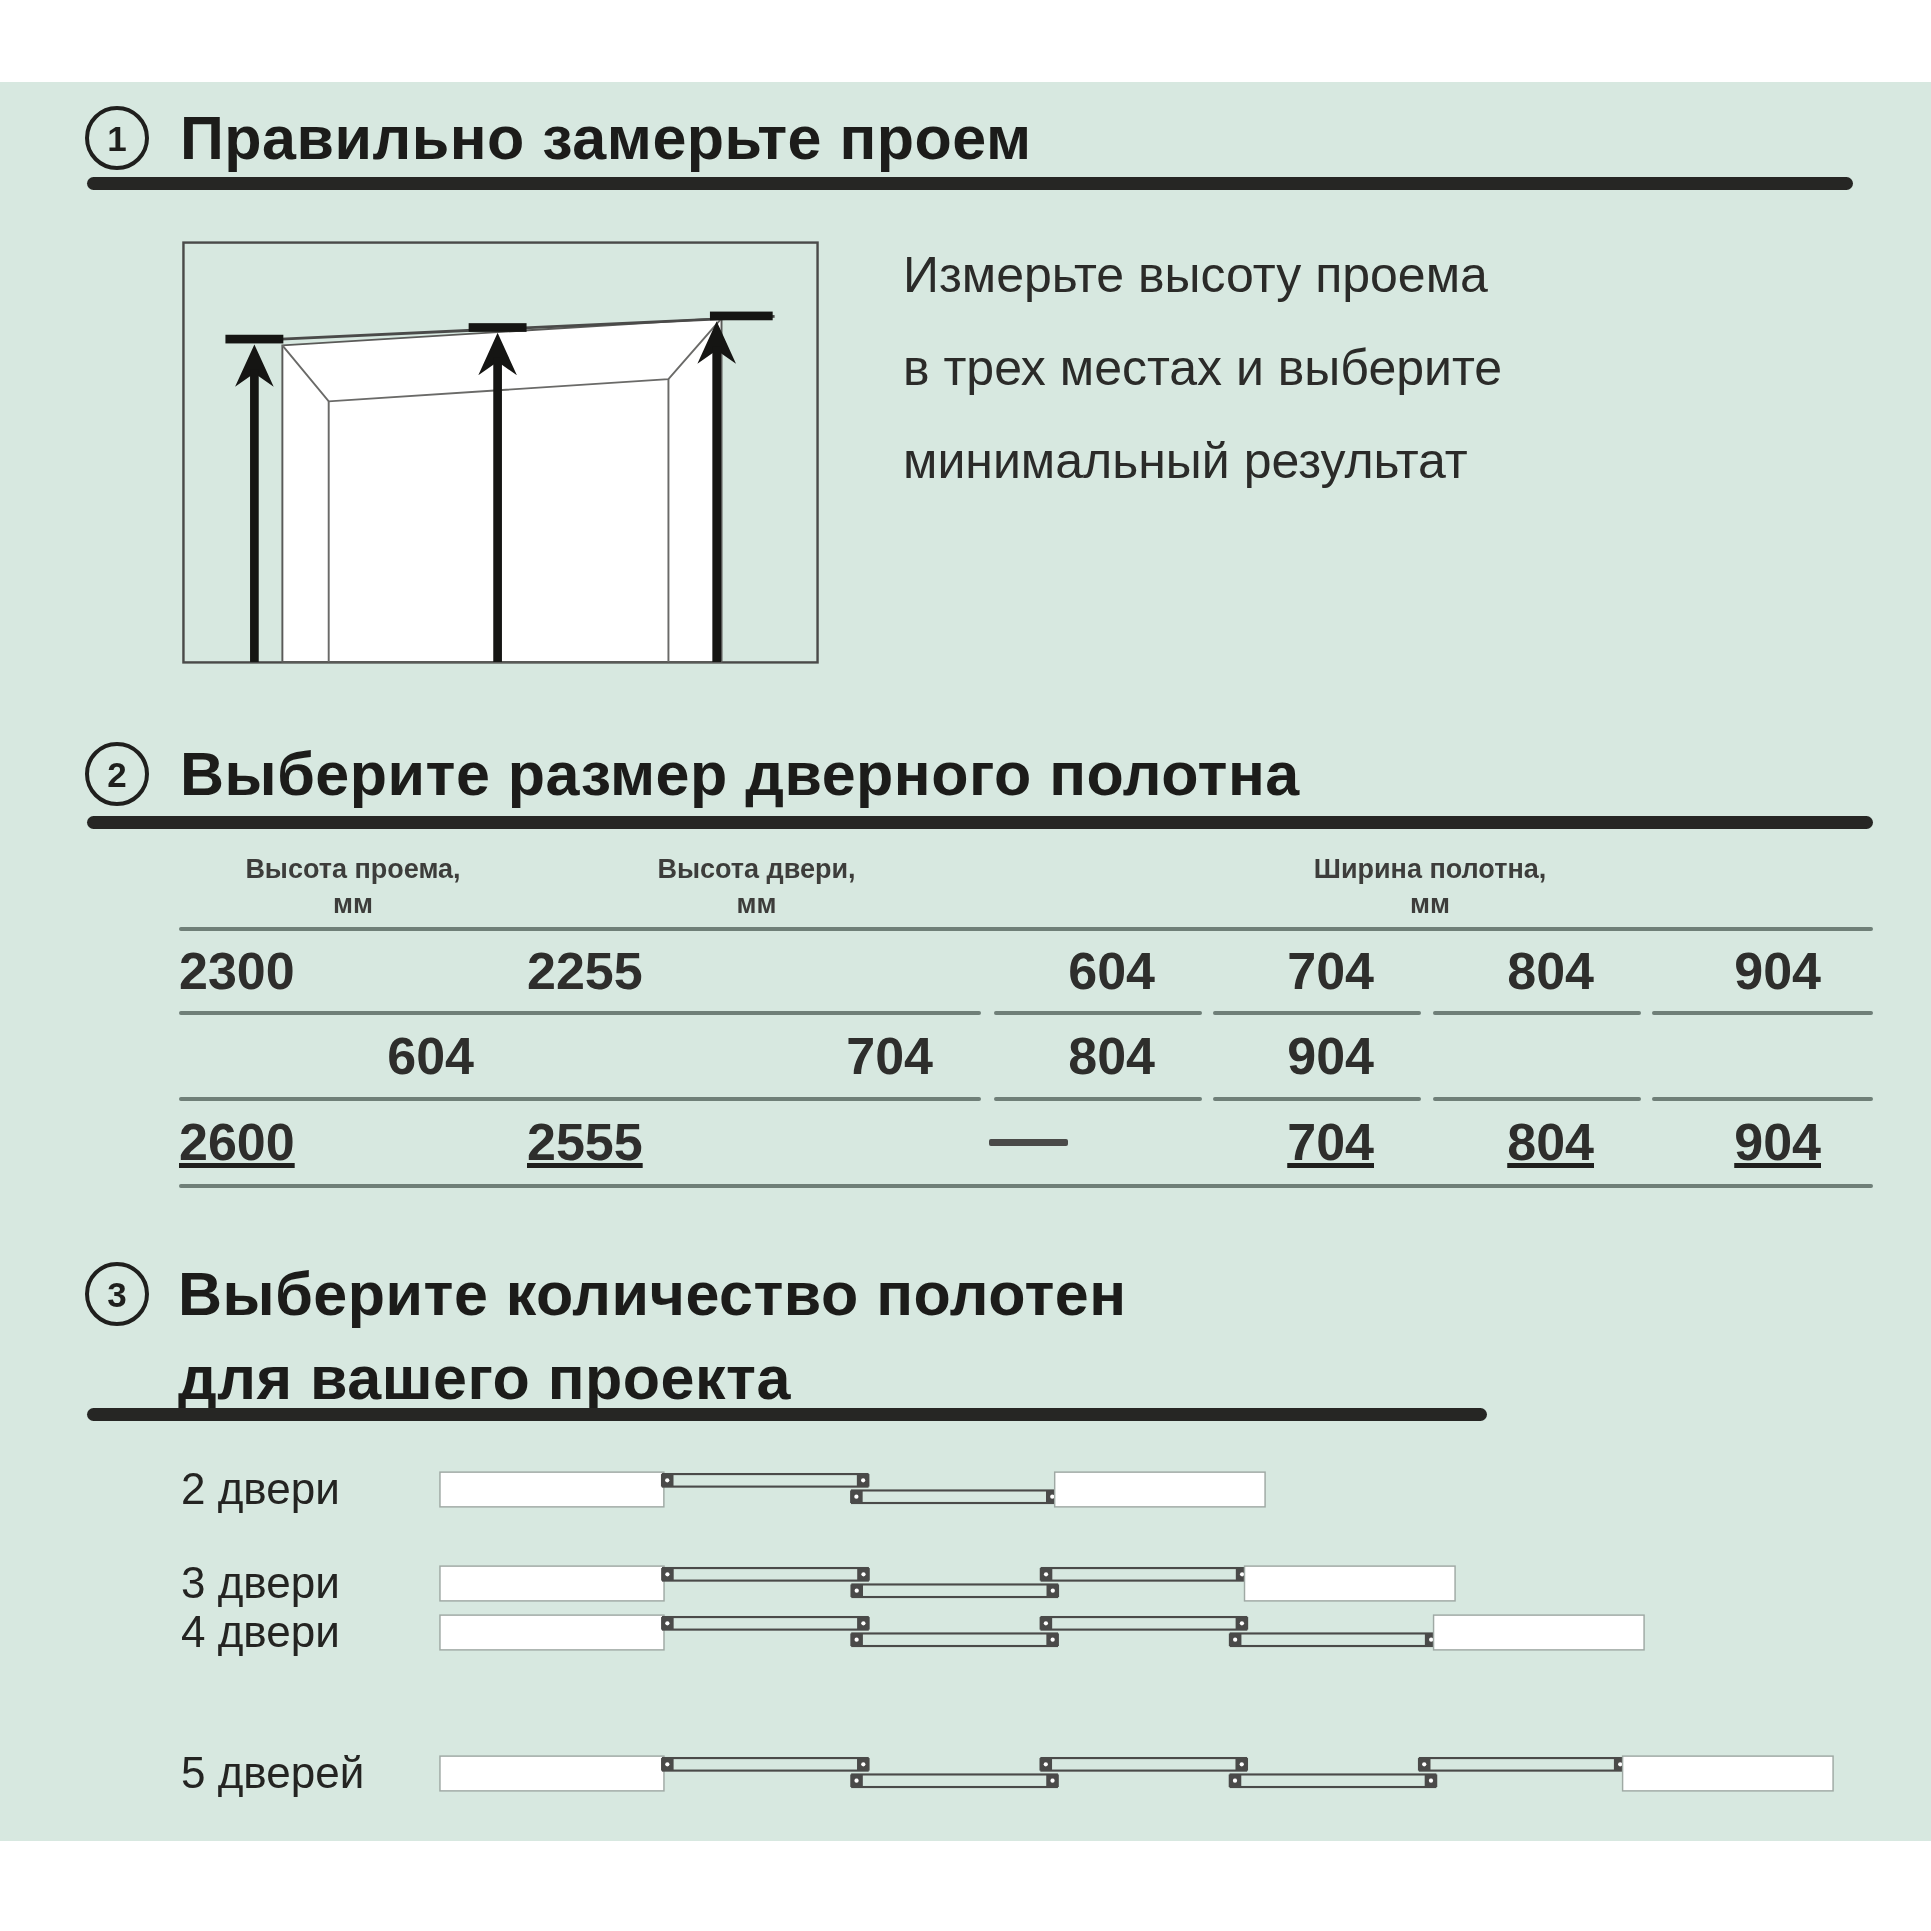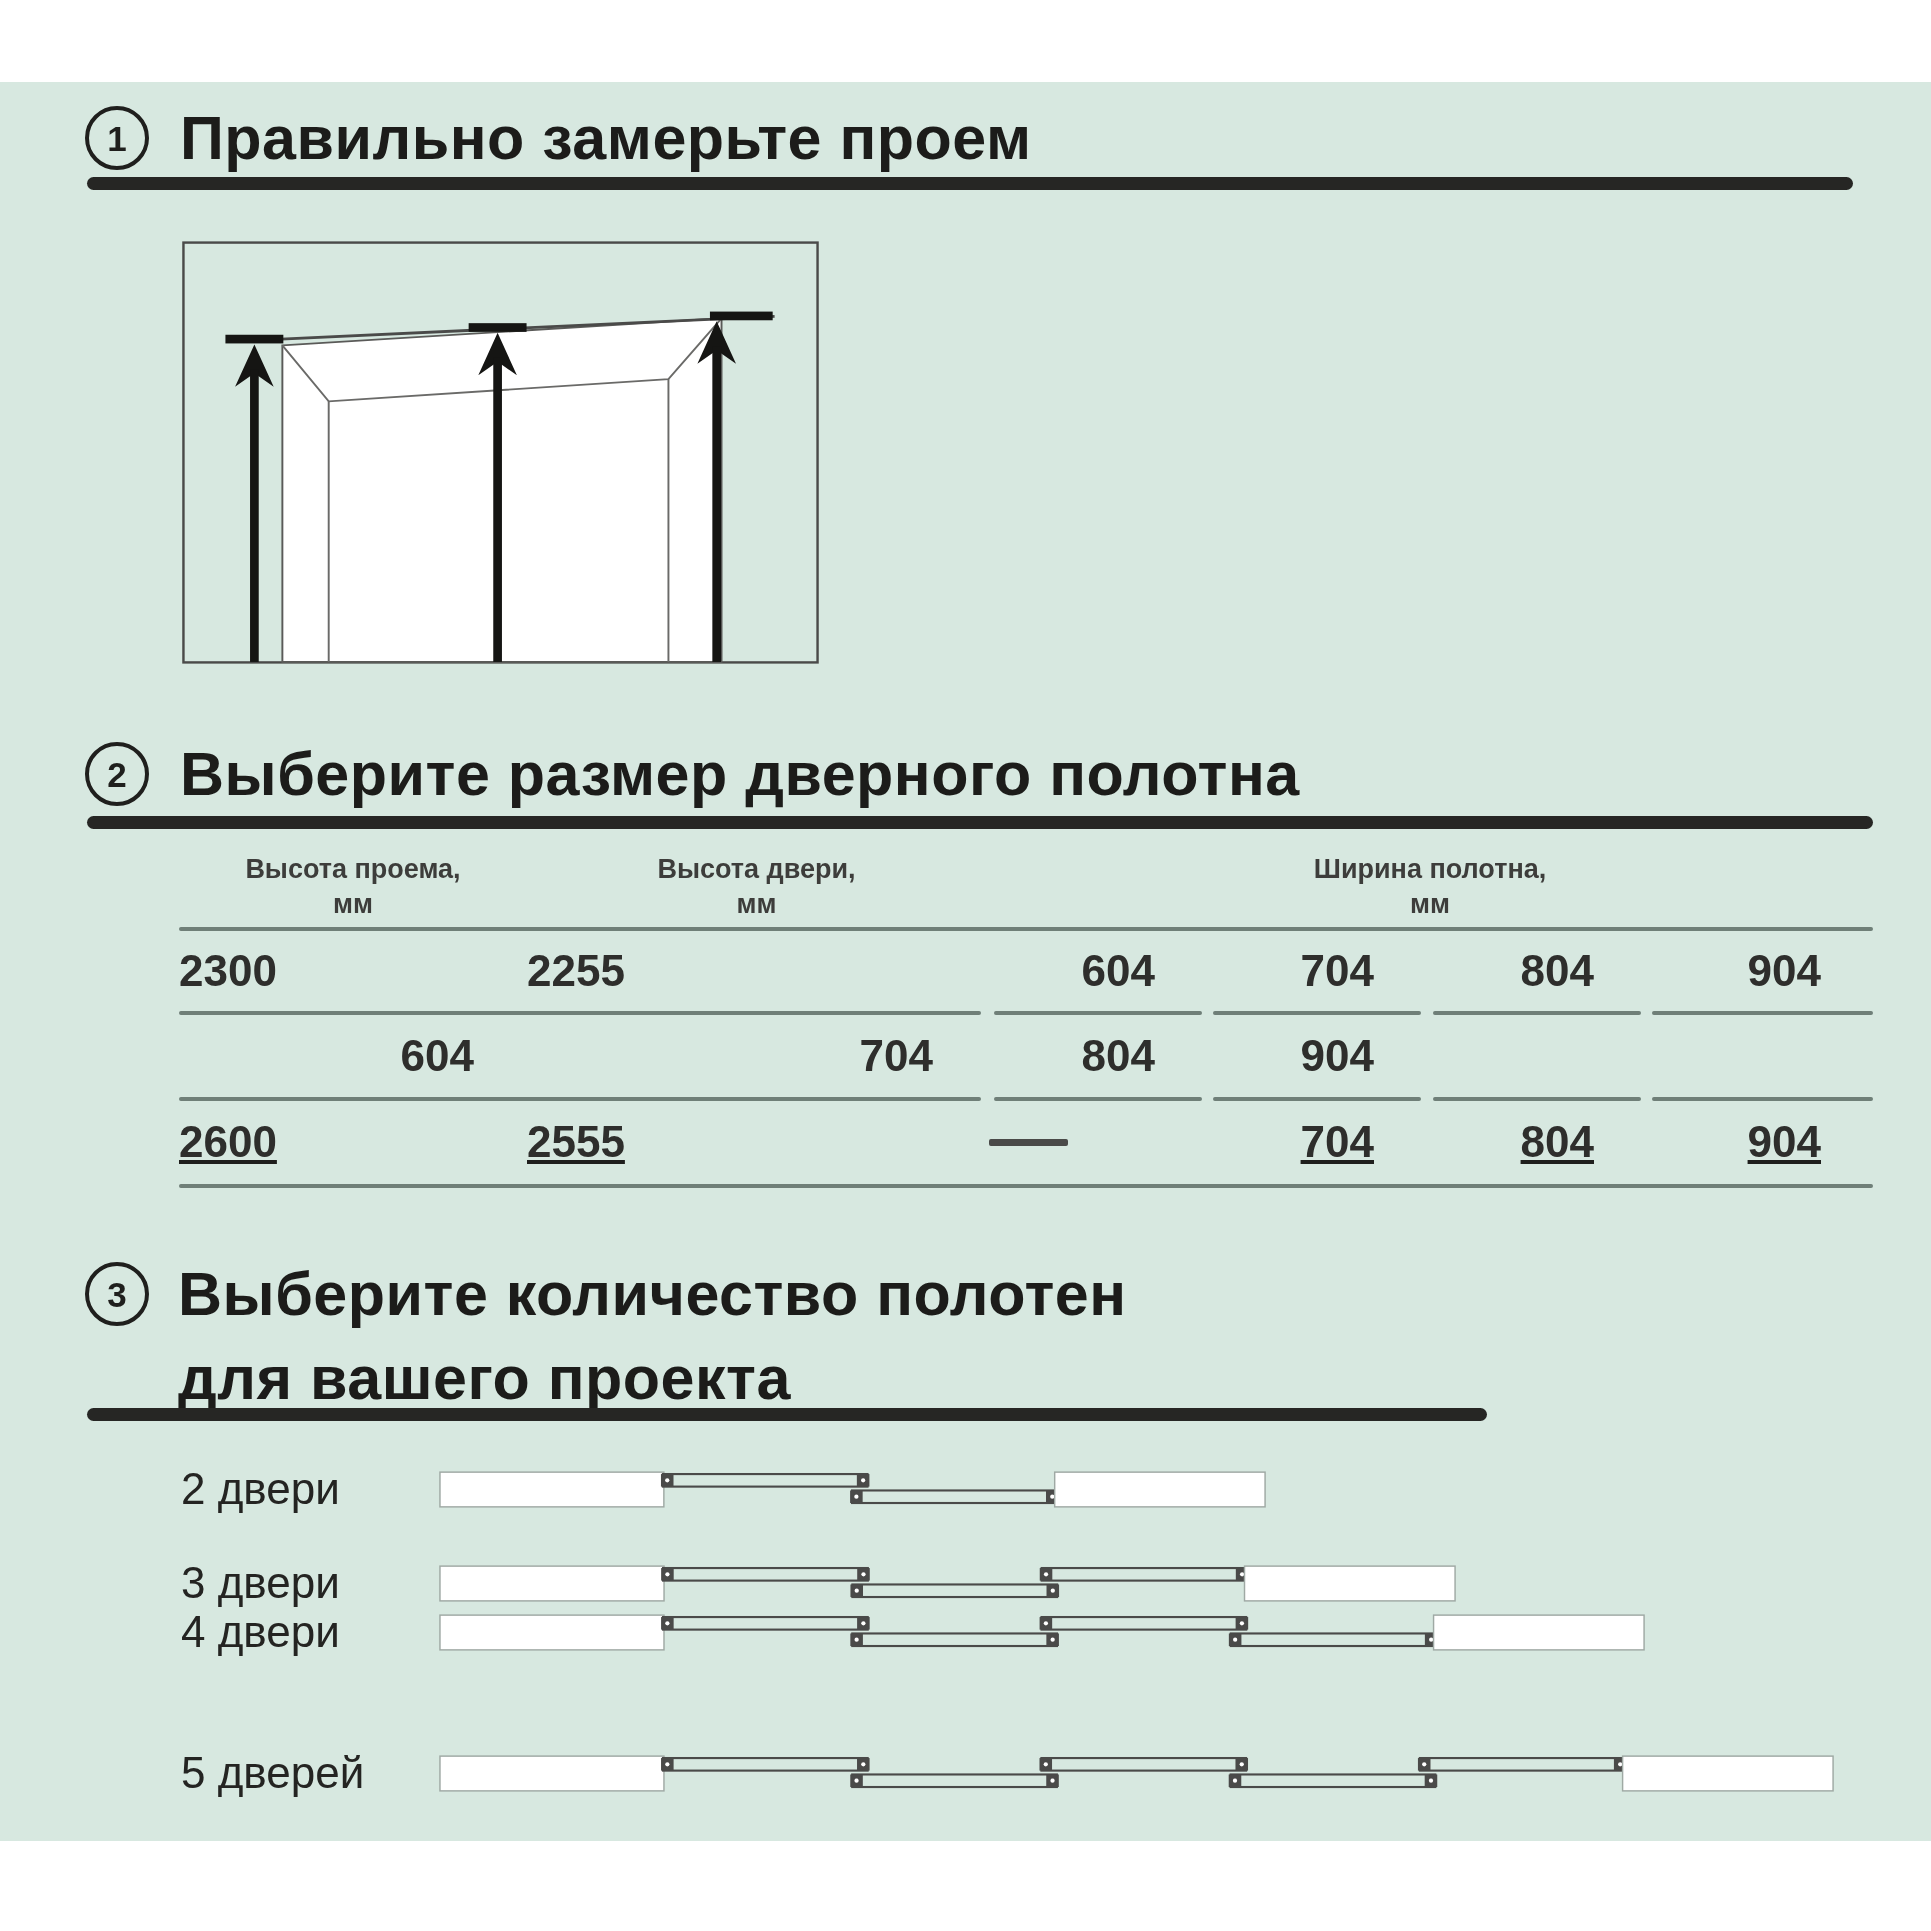--- a/index.html
+++ b/index.html
@@ -22,21 +22,21 @@
 
   
   .figure{position:absolute;left:182px;top:241px;width:637px;height:423px;}
 
   
   .size-table{position:absolute;left:179px;top:848px;width:1694px;}
   .t-grid{display:grid;grid-template-columns:348px 459px 222px 219px 220px 227px;align-items:center;}
   .t-headrow{height:79px;align-items:start;text-align:center;}
   .t-head{font-size:27px;font-weight:700;color:#3d3d3b;line-height:35px;padding-top:3.9px;}
   .t-line{height:3.9px;background:#6f7f78;border-radius:1.9px;}
-  .t-cell{font-size:44px;font-weight:600;color:#2e2e2c;}
+  .t-cell{font-size:52px;font-weight:600;color:#2e2e2c;}
   .t-num{text-align:right;padding-right:53px;}
   .sep-row{position:relative;height:3.9px;}
   .sep-row span{position:absolute;top:0;height:3.9px;background:#6f7f78;border-radius:1.9px;}
   .dash{width:79px;height:6.8px;background:#4a4a49;margin-left:auto;margin-right:87px;border-radius:1.9px;}
 
   
   .door-row{position:absolute;left:0;width:1612px;height:58px;}
   .door-label{position:absolute;left:181px;top:0;height:58px;line-height:58px;
               font-size:44px;font-weight:500;color:#242422;white-space:nowrap;}
   .door-svg{position:absolute;left:439px;top:9.7px;}
@@ -81,20 +81,25 @@
       </g>
 
       <g fill="#151513">
         <rect x="547" y="73" width="65" height="9"></rect>
         <polygon points="554,83 534,127 554,113 574,127"></polygon>
         <rect x="549.5" y="109" width="9" height="327"></rect>
       </g>
     </svg>
   </div>
 
+  <div class="desc">
+    <div>Измерьте высоту проема</div>
+    <div>в трех местах и выберите</div>
+    <div>минимальный результат</div>
+  </div>
 
   <div class="sec-header" style="left:85px;top:739px;">
     <span class="numcircle">
       <span>2</span>
     </span>
     <span class="sec-title">Выберите размер дверного полотна</span>
   </div>
   <div class="rule" style="left:87px;top:816px;width:1786px;"></div>
 
   <div class="size-table">

